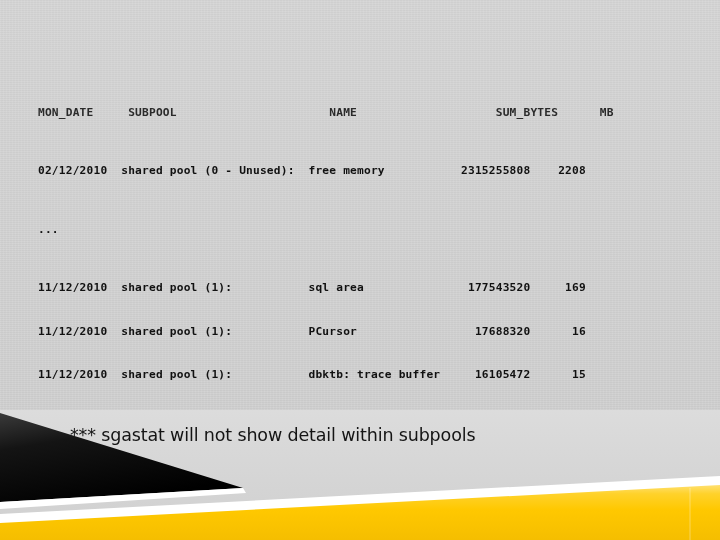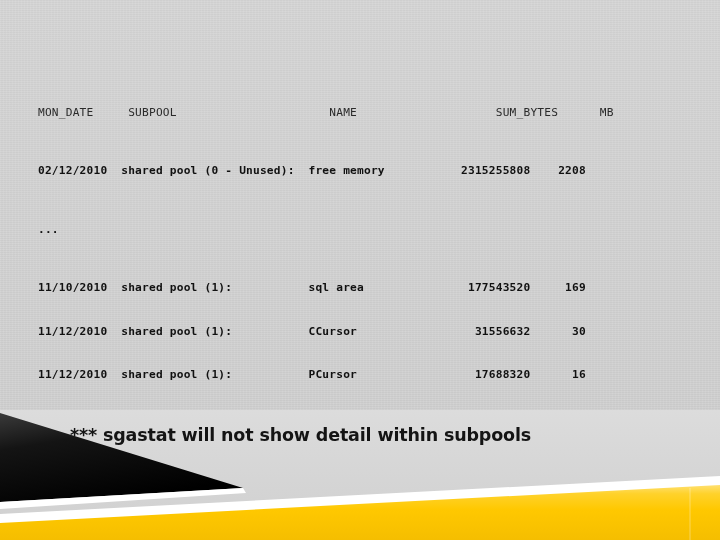--- a/index.html
+++ b/index.html
@@ -39,61 +39,60 @@
     font-family:"DejaVu Sans Mono","Liberation Mono",monospace;
     font-size:11.2px;
     line-height:14.6px;
     font-weight:bold;
     white-space:pre;
     color:#111111;
     letter-spacing:0.2px;
   }
 
   .row { display:block; white-space:pre; }
-  .hdr { font-weight:normal; color:#2a2a2a;text-align:center; }
+  .hdr { font-weight:bold; color:#2a2a2a;text-align:center; }
   .ellipsis { color:#111111; }
 
   
   #deco {
     position:absolute;
     left:0; right:0; bottom:0;
     height:130px;
     pointer-events:none;
   }
   #deco svg { display:block; width:720px; height:130px; }
 
   
   #caption {
     position:absolute;
     left:70px;
     top:425px;
     width:560px;
     font-family:"DejaVu Sans","Liberation Sans",sans-serif;
     font-size:17.5px;
-    font-weight:bold;
+    font-weight:normal;
     color:#141414;
     letter-spacing:-0.15px;
     z-index:5;
   }
 </style>
 </head>
 <body>
 
 <div id="slide">
 
   <div id="console">
 
     <span class="row hdr">MON_DATE     SUBPOOL                      NAME                    SUM_BYTES      MB</span>
 
     <span class="row">02/12/2010  shared pool (0 - Unused):  free memory           2315255808    2208</span>
 
     <span class="row ellipsis">...</span>
 
-    <span class="row">11/10/2010  shared pool (1):           sql area               177543520     169</span>
-    <span class="row">11/12/2010  shared pool (1):           CCursor                 31556632      30</span>
+    <span class="row">11/12/2010  shared pool (1):           sql area               177543520     169</span>
     <span class="row">11/12/2010  shared pool (1):           PCursor                 17688320      16</span>
     <span class="row">11/12/2010  shared pool (1):           dbktb: trace buffer     16105472      15</span>
     <span class="row">11/12/2010  shared pool (1):           KGL handle              12078368      11</span>
     
     
     
     
 
     
 

